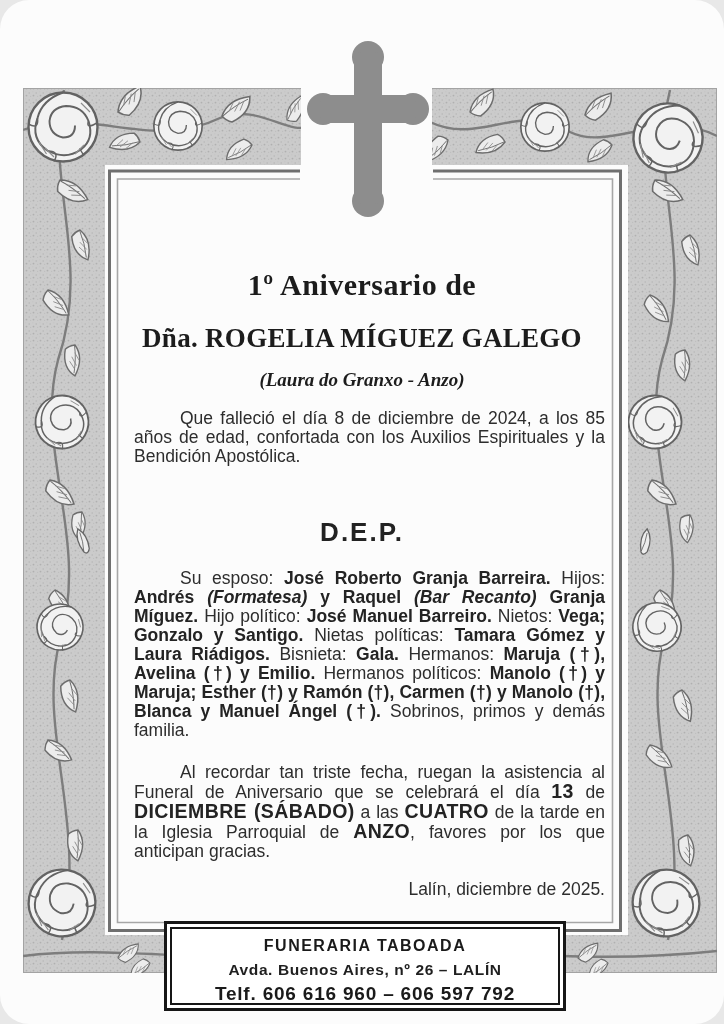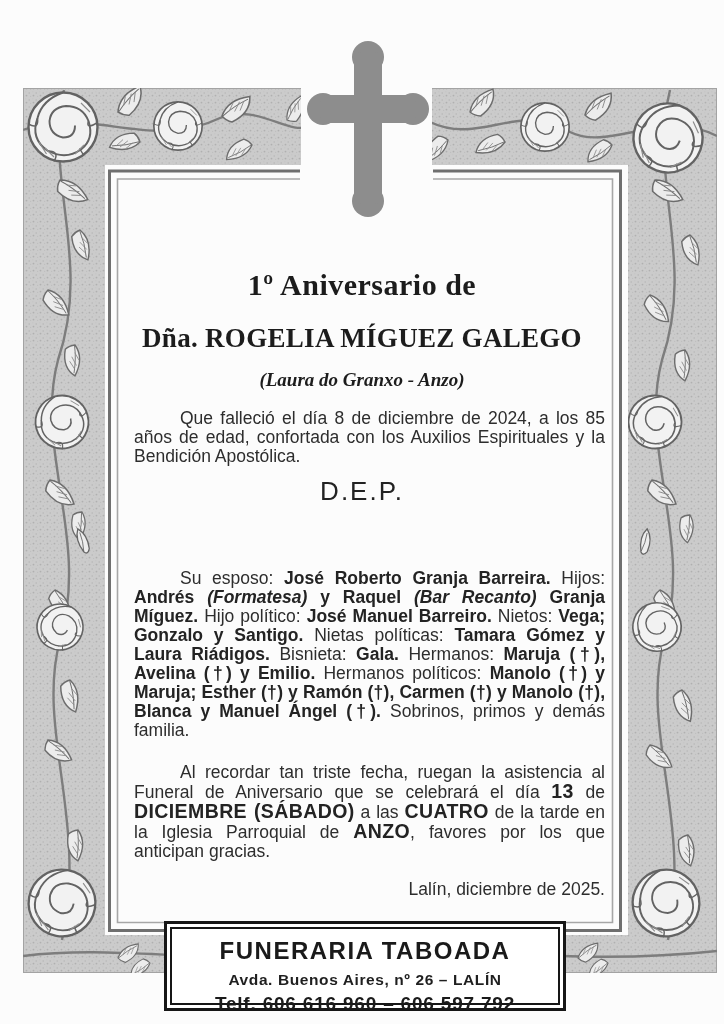--- a/index.html
+++ b/index.html
@@ -1,39 +1,39 @@
 <!DOCTYPE html>
 <html><head>
 <meta charset="utf-8">
 <style>
   html,body{margin:0;padding:0;background:#e8e8e8;}
   .page{position:relative;width:724px;height:1024px;background:#fcfcfc;overflow:hidden;
-        font-family:"Liberation Sans",sans-serif;color:#2d2d2d;}
+        font-family:"Liberation Sans",sans-serif;color:#2d2d2d;border-radius:29px;}
   .border-svg{position:absolute;left:0;top:0;z-index:0;}
   .abs{position:absolute;z-index:2;}
   .center{left:115px;width:494px;text-align:center;}
   .serif{font-family:"Liberation Serif",serif;font-weight:bold;color:#1c1c1c;}
   .title{top:268px;font-size:30px;letter-spacing:0.5px;}
   .name{top:323px;font-size:27px;letter-spacing:0.3px;}
   .house{top:369px;font-size:19px;font-style:italic;}
   .body{left:134px;width:471px;text-align:justify;font-size:17.5px;line-height:19px;margin:0;}
   .indent{text-indent:46px;}
   .para1{top:409px;}
-  .dep{top:476px;font-weight:normal;font-size:26px;letter-spacing:2px;color:#222;}
+  .dep{top:517px;font-weight:bold;font-size:26px;letter-spacing:2px;color:#222;}
   .family{top:569px;}
   .funeral{top:763px;}
   .closing{left:134px;width:471px;top:879px;text-align:right;font-size:17.5px;}
   .b{font-weight:bold;color:#232323;}
   .i{font-style:italic;}
   .big{font-size:19.5px;letter-spacing:0.4px;}
   .funeraria-box{position:absolute;left:164px;top:921px;width:402px;height:90px;z-index:3;
         background:#ffffff;border:3px solid #161616;padding:3px;box-sizing:border-box;}
   .funeraria-inner{width:100%;height:100%;box-sizing:border-box;border:2px solid #161616;
         text-align:center;padding-top:8px;}
-  .fun-name{font-weight:bold;font-size:24px;letter-spacing:1.5px;color:#1a1a1a;}
+  .fun-name{font-weight:bold;font-size:16px;letter-spacing:1.5px;color:#1a1a1a;}
   .fun-addr{font-weight:bold;font-size:15.5px;letter-spacing:0.6px;margin-top:6px;color:#1f1f1f;}
   .fun-tel{font-weight:bold;font-size:19px;letter-spacing:0.8px;margin-top:4px;color:#1a1a1a;}
 </style>
 </head>
 <body>
 
 <div class="page">
 
   <svg class="border-svg" width="724" height="1024" viewBox="0 0 724 1024" aria-hidden="true">
     <defs>

